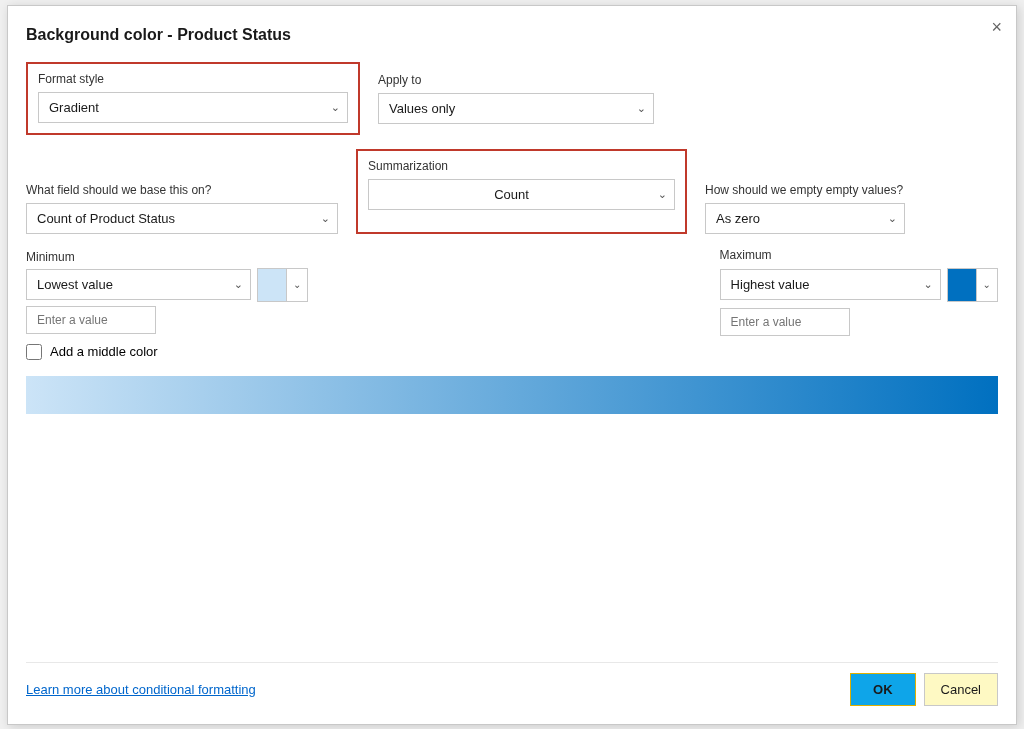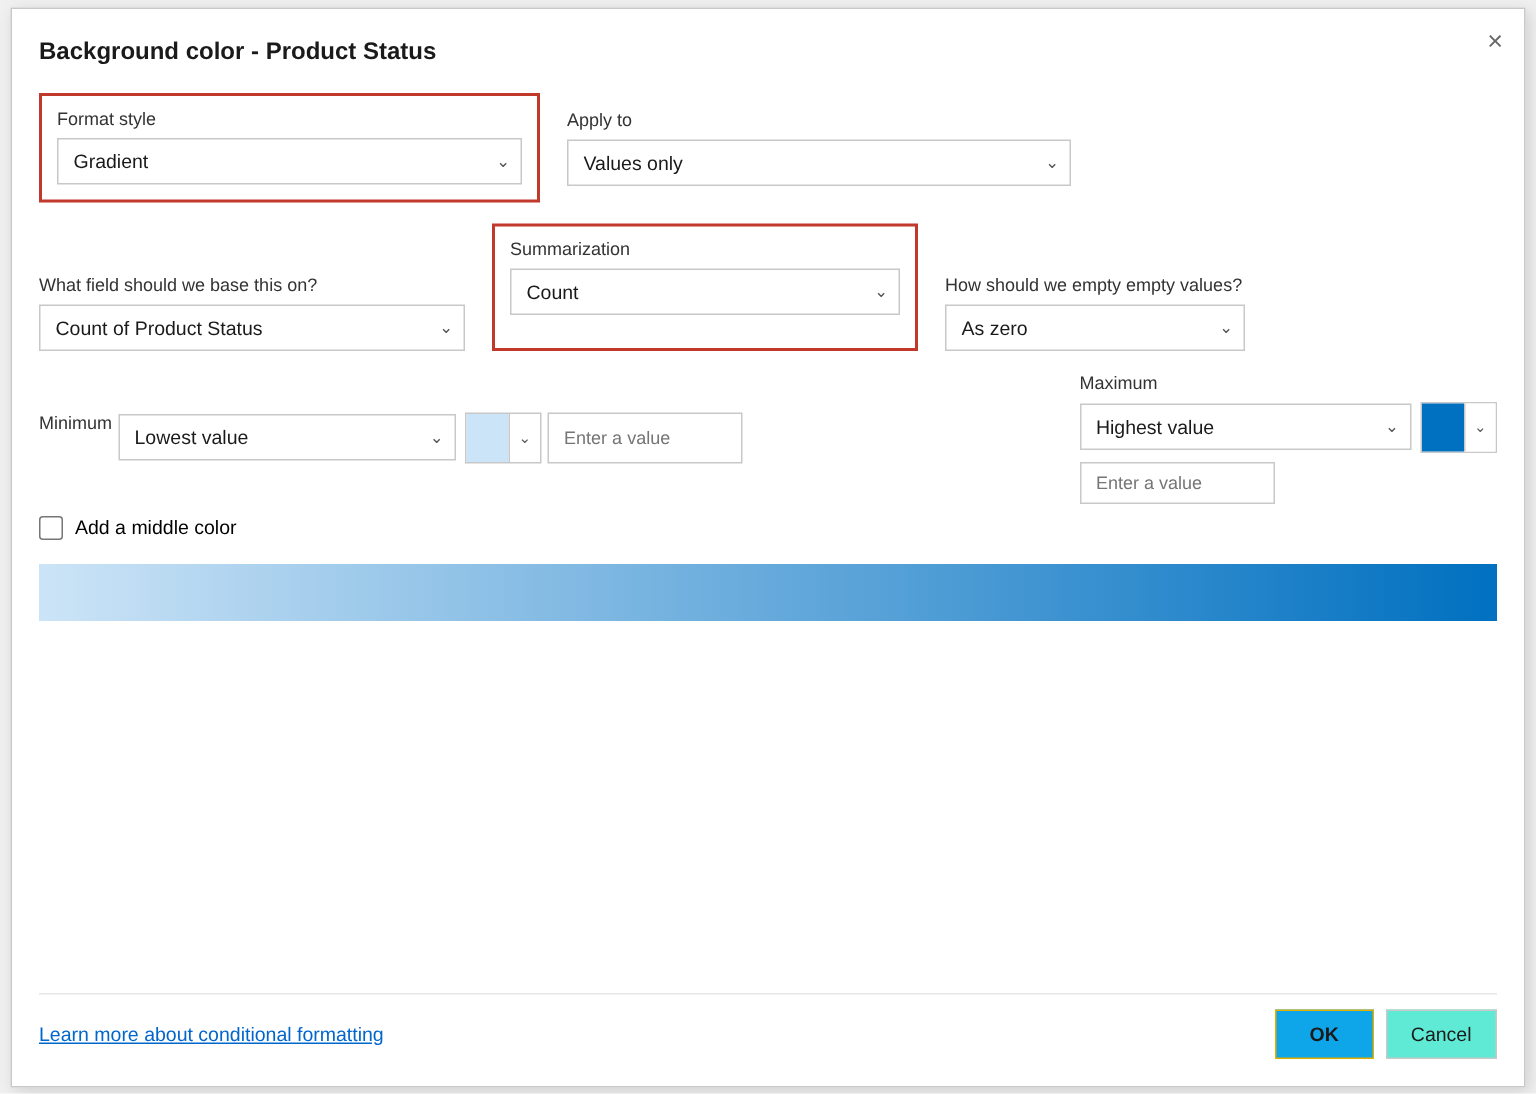--- a/index.html
+++ b/index.html
@@ -84,27 +84,28 @@
       padding: 8px 10px 10px 10px;
     }
     .summarization-group {
       border: 2px solid #c0392b;
       padding: 8px 10px 22px 10px;
     }
     .format-style-select {
       width: 310px;
     }
     .apply-to-select {
-      width: 336px;
+      width: 276px;
     }
     .base-field-select {
-      width: 284px;
+      width: 312px;
     }
     .summarization-select {
-      width: 260px;
+      width: 307px;
+      text-align: center;
     }
     .empty-values-select {
       width: 200px;
     }
     .min-select {
       width: 225px;
     }
     .max-select {
       width: 221px;
     }
@@ -183,21 +184,21 @@
     .btn-ok {
       background: #0ea5e9;
       border: 1px solid #e0b000;
       padding: 8px 22px;
       font-size: 13px;
       font-weight: 600;
       cursor: pointer;
       color: #1a1a1a;
     }
     .btn-cancel {
-      background: #5eead4;
+      background: #fef9c3;
       border: 1px solid #c8c8c8;
       padding: 8px 16px;
       font-size: 13px;
       cursor: pointer;
       color: #1a1a1a;
     }
   </style>
 </head>
 <body>
 
@@ -256,21 +257,21 @@
         <select class="empty-values-select">
           <option>As zero</option>
         </select>
         <span class="chevron">⌄</span>
       </div>
     </div>
   </div>
 
   <div class="row" style="justify-content: space-between; margin-bottom:8px;">
 
-    <div style="display:flex;flex-direction:row;gap:4px;">
+    <div style="display:flex;flex-direction:column;gap:4px;">
       <span class="field-label">Minimum</span>
       <div style="display:flex;align-items:center;gap:6px;">
         <div class="select-wrapper">
           <select class="min-select">
             <option>Lowest value</option>
           </select>
           <span class="chevron">⌄</span>
         </div>
         <div class="color-box-wrapper">
           <span class="color-swatch" style="background:#cce4f7;"></span>

